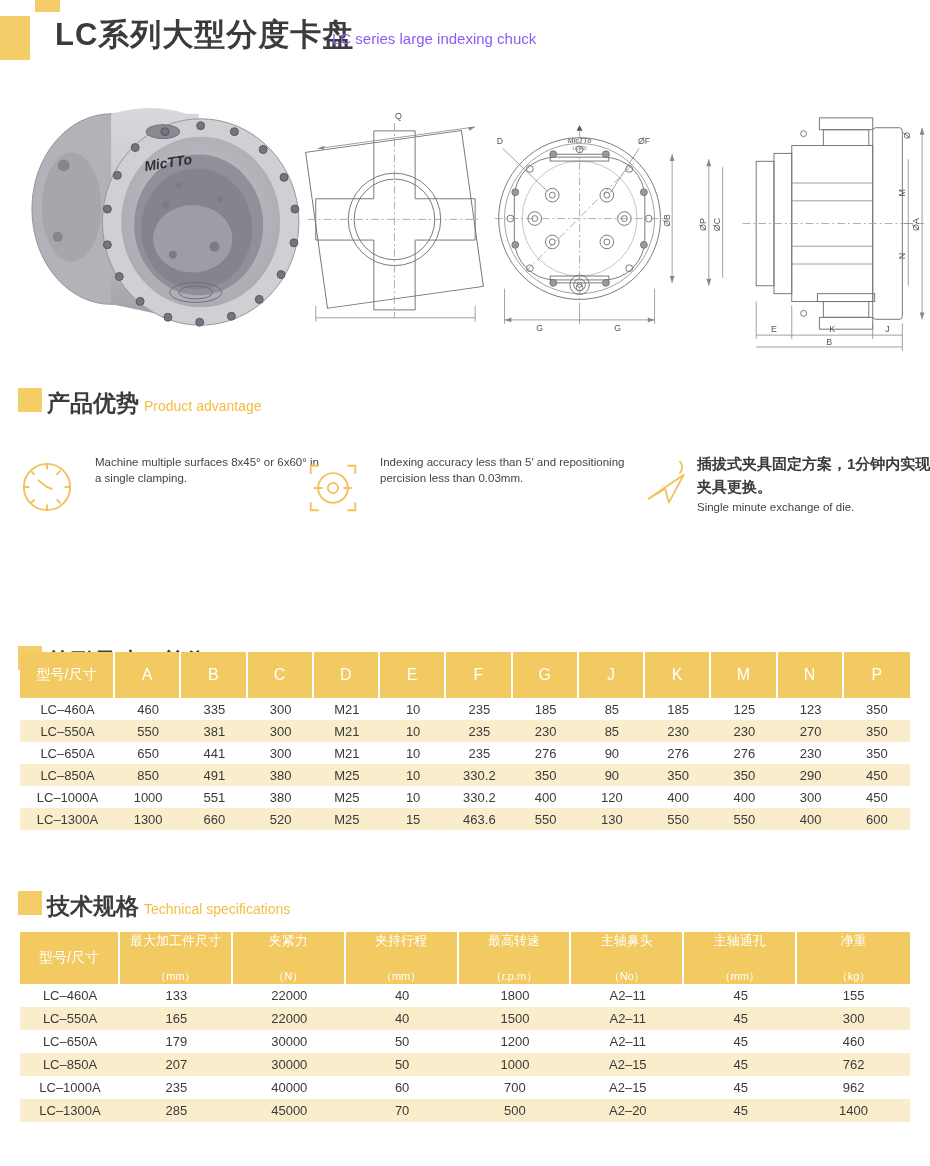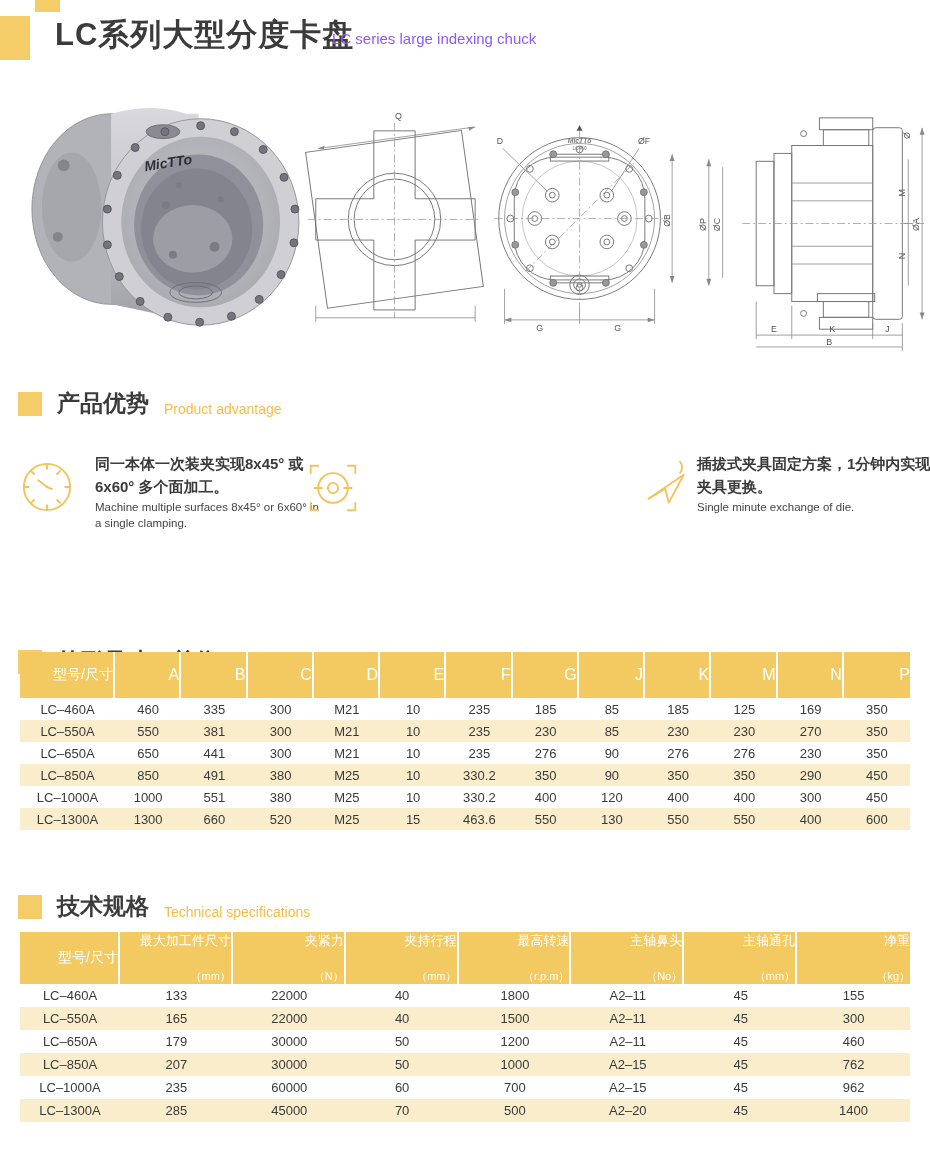--- a/index.html
+++ b/index.html
@@ -10,32 +10,32 @@
   }
   .abs { position:absolute; }
 
   
   .corner-square { left:35px; top:0; width:25px; height:12px; background:#F5CD68; }
   .accent-bar { left:0; top:16px; width:30px; height:44px; background:#F5CD68; }
   .page-title { left:55px; top:14px; font-size:31px; font-weight:bold; letter-spacing:1px; color:#3b3b3b; }
   .page-subtitle { left:332px; top:30px; font-size:15px; color:#8b5cf6; }
 
   
-  .section-head { display:flex; align-items:center; gap:15px; }
+  .section-head { display:flex; gap:5px; }
   .section-square { width:24px; height:24px; background:#F5CD68; flex:0 0 auto; }
   .section-zh { font-size:23px; font-weight:bold; color:#3b3b3b; }
   .section-en { font-size:14px; color:#F5BC42; margin-top:10px; }
 
   
   .feature-text-zh { font-size:15px; font-weight:bold; color:#3a3a3a; line-height:1.5; }
   .feature-text-en { font-size:11.5px; color:#444; line-height:1.35; margin-top:2px; }
 
   
   table { border-collapse:separate; border-spacing:0; width:890px; table-layout:fixed; }
-  th { background:#F3C961; color:#ffffff; font-weight:normal; text-align:right;
+  th { background:#F3C961; color:#ffffff; font-weight:normal; text-align:center;
        border-right:2px solid #ffffff; vertical-align:middle; }
   th:last-child { border-right:none; }
   #dim-table th { height:46px; font-size:16px; }
   #dim-table th:first-child { width:95px; font-size:14px; }
   #spec-table th { height:50px; font-size:13px; }
   #spec-table th:first-child { width:100px; font-size:14px; }
   #spec-table th .h2 { font-size:11px; margin-top:19px; }
   td { text-align:center; font-size:13px; color:#3a3a3a; background:#ffffff; }
   #dim-table td { height:22px; }
   #spec-table td { height:23px; }
@@ -248,37 +248,37 @@
       <line x1="47" y1="28" x2="51.5" y2="28"></line>
     <line x1="11.5" y1="11.5" x2="14.5" y2="14.5"></line>
       <line x1="41.5" y1="11.5" x2="38.5" y2="14.5"></line>
     <line x1="11.5" y1="44.5" x2="14.5" y2="41.5"></line>
       <line x1="41.5" y1="44.5" x2="38.5" y2="41.5"></line>
     <line x1="28" y1="28" x2="19" y2="21"></line>
       <line x1="28" y1="28" x2="33" y2="30"></line>
   </g>
 </svg>
 <div class="abs" style="left:95px;top:453px;width:225px">
-  <div class="feature-text-zh">同一本体一次装夹实现8x45° 或6x60° 多个面加工。</div>
   <div class="feature-text-en">Machine multiple surfaces 8x45° or 6x60° in a single clamping.</div>
 </div>
 
 <svg class="abs" style="left:307px;top:462px" width="52" height="52" viewBox="0 0 56 56">
   <g stroke="#F2C25C" stroke-width="2" fill="none" stroke-linecap="round">
     <path d="M4 12 V4 H12"></path>
       <path d="M44 4 H52 V12"></path>
       <path d="M52 44 V52 H44"></path>
       <path d="M12 52 H4 V44"></path>
     <circle cx="28" cy="28" r="16"></circle>
     <circle cx="28" cy="28" r="5.5"></circle>
     <line x1="8" y1="28" x2="16" y2="28"></line>
       <line x1="40" y1="28" x2="48" y2="28"></line>
   </g>
 </svg>
 <div class="abs" style="left:380px;top:453px;width:250px">
+  <div class="feature-text-en">Indexing accuracy less than 5′ and repositioning percision less than 0.03mm.</div>
 </div>
 
 <svg class="abs" style="left:641px;top:458px" width="52" height="52" viewBox="0 0 56 56">
   <g stroke="#F2C25C" stroke-width="2" fill="none" stroke-linejoin="round" stroke-linecap="round">
     <path d="M8 44 L46 18 L30 48 L26 33 Z"></path>
     <path d="M42 16 a9 9 0 0 0 0 -12"></path>
   </g>
 </svg>
 <div class="abs" style="left:697px;top:453px;width:235px">
   <div class="feature-text-zh">插拔式夹具固定方案，1分钟内实现夹具更换。</div>
@@ -315,21 +315,21 @@
         <td>460</td>
         <td>335</td>
         <td>300</td>
         <td>M21</td>
         <td>10</td>
         <td>235</td>
         <td>185</td>
         <td>85</td>
         <td>185</td>
         <td>125</td>
-        <td>169</td>
+        <td>123</td>
         <td>350</td>
       </tr>
       <tr class="alt">
         <td>LC–550A</td>
         <td>550</td>
         <td>381</td>
         <td>300</td>
         <td>M21</td>
         <td>10</td>
         <td>235</td>
@@ -482,21 +482,21 @@
         <td>30000</td>
         <td>50</td>
         <td>1000</td>
         <td>A2–15</td>
         <td>45</td>
         <td>762</td>
       </tr>
       <tr>
         <td>LC–1000A</td>
         <td>235</td>
-        <td>60000</td>
+        <td>40000</td>
         <td>60</td>
         <td>700</td>
         <td>A2–15</td>
         <td>45</td>
         <td>962</td>
       </tr>
       <tr class="alt">
         <td>LC–1300A</td>
         <td>285</td>
         <td>45000</td>

